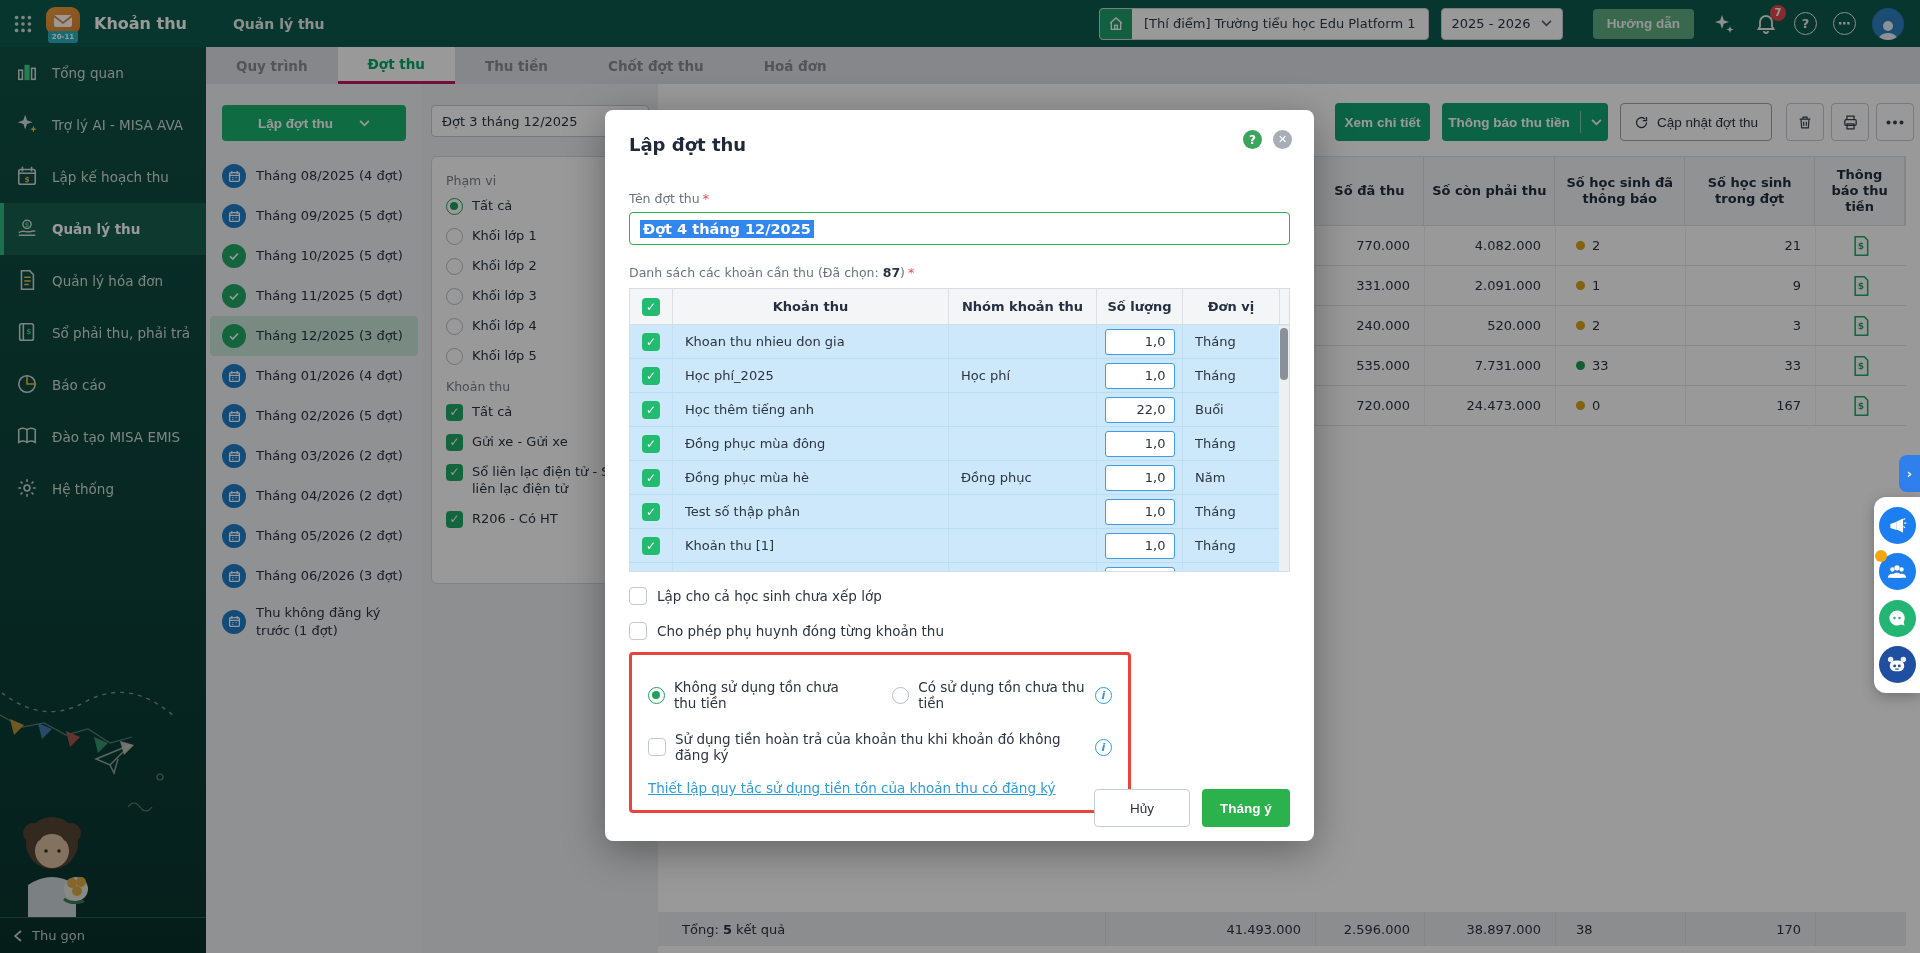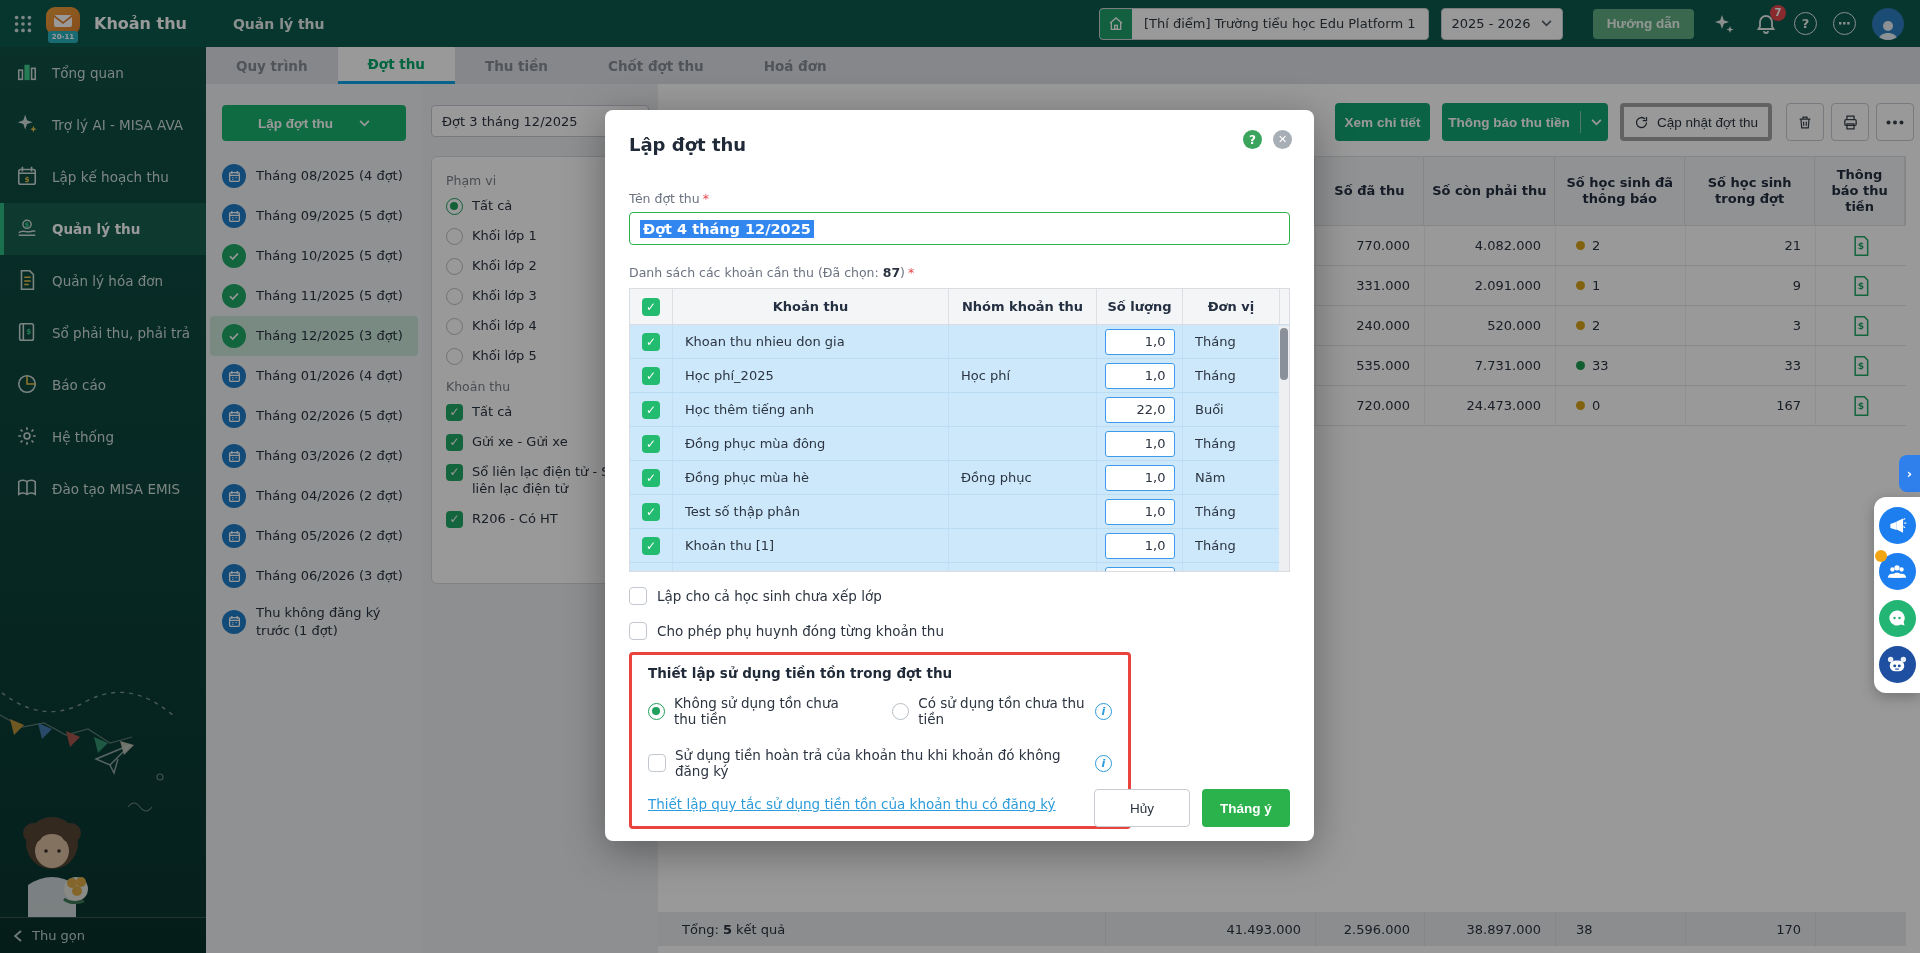--- a/index.html
+++ b/index.html
@@ -22,21 +22,21 @@
   .year-select { margin-left:12px; height:32px; background:#fff; border:1px solid #cdd3d8; border-radius:4px; display:flex; align-items:center; padding:0 10px; font-size:13px; color:#2b3440; gap:10px; }
   .guide-btn { margin-left:30px; height:30px; padding:0 14px; background:#5FAE82; color:#f2fbf4; border:none; border-radius:4px; font-size:13.5px; font-weight:bold; }
   .hdr-ico { margin-left:18px; width:24px; height:24px; color:#e8efec; position:relative; }
   .bell-badge { position:absolute; top:-7px; right:-8px; min-width:16px; height:16px; background:#e5484d; border-radius:8px; color:#fff; font-size:10px; font-weight:bold; display:flex; align-items:center; justify-content:center; padding:0 4px; }
   .hdr-circle { margin-left:16px; width:23px; height:23px; border:1.6px solid #e8efec; border-radius:50%; color:#e8efec; display:flex; align-items:center; justify-content:center; font-size:13px; font-weight:bold; }
   .avatar { margin:0 16px 0 16px; width:32px; height:32px; border-radius:50%; background:#2D7FC1; display:flex; align-items:flex-end; justify-content:center; overflow:hidden; color:#fff; }
 
   
   #tab-bar { left:206px; top:47px; width:1714px; height:37px; background:#DFE2E6; display:flex; z-index:5; }
   .tab { height:37px; padding:0 30px; display:flex; align-items:center; font-size:13.5px; color:#878d95; font-weight:bold; }
-  .tab.active { background:#fff; color:#00A76A; border-bottom:3px solid #0ea5e9; }
+  .tab.active { background:#fff; color:#00A76A; border-bottom:3px solid #be185d; }
 
   
   #sidebar { left:0; top:47px; width:206px; height:906px; background:linear-gradient(180deg,#0F5045 0%,#0C423A 55%,#0A362F 100%); z-index:6; }
   .side-item { display:flex; align-items:center; height:52px; padding-left:16px; color:#cfded9; position:relative; }
   .side-item .s-ico { width:24px; height:24px; color:#cfded9; flex:0 0 24px; }
   .side-item span.lbl { margin-left:12px; font-size:13.5px; line-height:1.2; }
   .side-item.active { background:#17604F; color:#fff; }
   .side-item.active .lbl { font-weight:bold; }
   .side-item.active::before { content:""; position:absolute; left:0; top:0; bottom:0; width:4px; background:#2EBD82; }
   #collapse-bar { position:absolute; left:0; bottom:0; width:206px; height:36px; border-top:1px solid rgba(255,255,255,.18); display:flex; align-items:center; color:#bfd2cc; font-size:13px; gap:10px; padding-left:14px; background:rgba(0,0,0,.08); }
@@ -62,21 +62,21 @@
   .radio { width:17px; height:17px; border:1.5px solid #b9bfc6; border-radius:50%; background:#fff; flex:0 0 17px; position:relative; }
   .radio.sel { border-color:#1FA05C; }
   .radio.sel::after { content:""; position:absolute; left:3px; top:3px; width:8px; height:8px; border-radius:50%; background:#1FA05C; }
   .cbox { width:17px; height:17px; border-radius:4px; background:#21A867; color:#fff; font-size:12px; line-height:17px; text-align:center; flex:0 0 17px; }
 
   
   #main { left:658px; top:84px; width:1262px; height:869px; background:#fff; z-index:2; }
   #toolbar { position:absolute; left:0; top:19px; width:1262px; height:38px; }
   .tb-btn { position:absolute; height:38px; border-radius:4px; font-size:13.5px; display:flex; align-items:center; justify-content:center; }
   .tb-green { background:#13A574; color:#fff; border:none; font-weight:bold; }
-  .tb-outline { background:#fff; border:4px solid #a3a3a3; color:#2b3440; gap:8px; }
+  .tb-outline { background:#fff; border:1px solid #a3a3a3; color:#2b3440; gap:8px; }
   .tb-iconbtn { background:#fff; border:1px solid #c7ccd2; color:#3a424b; width:38px; }
   .split-divider { width:1px; height:22px; background:rgba(255,255,255,.45); margin:0 10px; }
 
   #bg-table { position:absolute; left:0; top:72px; width:1248px; }
   .bgt-header { display:flex; height:70px; background:#F2F3F5; border:1px solid #dcdfe3; border-left:none; }
   .bgt-header .hcell { display:flex; align-items:center; justify-content:center; text-align:center; font-size:13px; font-weight:bold; color:#243041; border-right:1px solid #dcdfe3; line-height:1.25; padding:0 6px; }
   .bgt-row { display:flex; height:40px; border-bottom:1px solid #e3e5e8; font-size:13px; color:#2b3440; }
   .bgt-row .cell { display:flex; align-items:center; border-right:1px solid #eef0f2; }
   .num { justify-content:flex-end; padding-right:14px; }
   .dotcell { padding-left:20px; gap:7px; }
@@ -285,34 +285,34 @@
             <svg width="22" height="22" viewBox="0 0 24 24" fill="none" stroke="currentColor" stroke-width="1.7">
               <circle cx="12" cy="12" r="9"></circle>
               <path d="M12 3v9h9" stroke="#e8c44a"></path>
             </svg>
           </span>
           <span class="lbl">Báo cáo</span>
         </div>
         <div class="side-item">
           <span class="s-ico">
             <svg width="22" height="22" viewBox="0 0 24 24" fill="none" stroke="currentColor" stroke-width="1.7">
-              <circle cx="12" cy="12" r="3.2"></circle>
-              <path d="M12 2.5v3M12 18.5v3M2.5 12h3M18.5 12h3M5 5l2.1 2.1M16.9 16.9L19 19M19 5l-2.1 2.1M7.1 16.9L5 19"></path>
-            </svg>
-          </span>
-          <span class="lbl">Hệ thống</span>
+              <path d="M12 5c-2.5-1.8-6-1.8-9 0v14c3-1.8 6.5-1.8 9 0 2.5-1.8 6-1.8 9 0V5c-3-1.8-6.5-1.8-9 0z"></path>
+              <path d="M12 5v14"></path>
+            </svg>
+          </span>
+          <span class="lbl">Đào tạo MISA EMIS</span>
         </div>
         <div class="side-item">
           <span class="s-ico">
             <svg width="22" height="22" viewBox="0 0 24 24" fill="none" stroke="currentColor" stroke-width="1.7">
-              <path d="M12 5c-2.5-1.8-6-1.8-9 0v14c3-1.8 6.5-1.8 9 0 2.5-1.8 6-1.8 9 0V5c-3-1.8-6.5-1.8-9 0z"></path>
-              <path d="M12 5v14"></path>
-            </svg>
-          </span>
-          <span class="lbl">Đào tạo MISA EMIS</span>
+              <circle cx="12" cy="12" r="3.2"></circle>
+              <path d="M12 2.5v3M12 18.5v3M2.5 12h3M18.5 12h3M5 5l2.1 2.1M16.9 16.9L19 19M19 5l-2.1 2.1M7.1 16.9L5 19"></path>
+            </svg>
+          </span>
+          <span class="lbl">Hệ thống</span>
         </div>
       </div>
     <svg id="side-illus" viewBox="0 0 206 260">
       <path d="M-5 30 Q40 70 85 45 T175 60" fill="none" stroke="#cfd8d5" stroke-width="1.4" stroke-dasharray="4 5" opacity=".6"></path>
       <g opacity=".9">
         <path d="M0 58 L22 70 L44 66 L66 78 L88 72 L110 86 L132 80" fill="none" stroke="#c9d4cf" stroke-width="1.2" opacity=".5"></path>
         <polygon points="10,62 24,68 14,78" fill="#d8a23a"></polygon>
         <polygon points="38,66 52,72 42,82" fill="#4f86c6"></polygon>
         <polygon points="66,74 80,80 70,90" fill="#c05b52"></polygon>
         <polygon points="94,80 108,86 98,96" fill="#3fa37a"></polygon>
@@ -803,21 +803,20 @@
     <div class="m-check-row" style="margin-top:15px">
       <span class="cbe"></span>
       <span>Lập cho cả học sinh chưa xếp lớp</span>
     </div>
     <div class="m-check-row">
       <span class="cbe"></span>
       <span>Cho phép phụ huynh đóng từng khoản thu</span>
     </div>
 
     <div id="red-box">
-      <h4>Thiết lập sử dụng tiền tồn trong đợt thu</h4>
       <div class="rb-radios">
         <span class="radio sel"></span>
         <span>Không sử dụng tồn chưa thu tiền</span>
         <span class="radio" style="margin-left:20px"></span>
         <span>Có sử dụng tồn chưa thu tiền</span>
         <span class="info-i">i</span>
       </div>
       <div class="rb-cb">
         <span class="cbe"></span>
         <span>Sử dụng tiền hoàn trả của khoản thu khi khoản đó không đăng ký</span>

